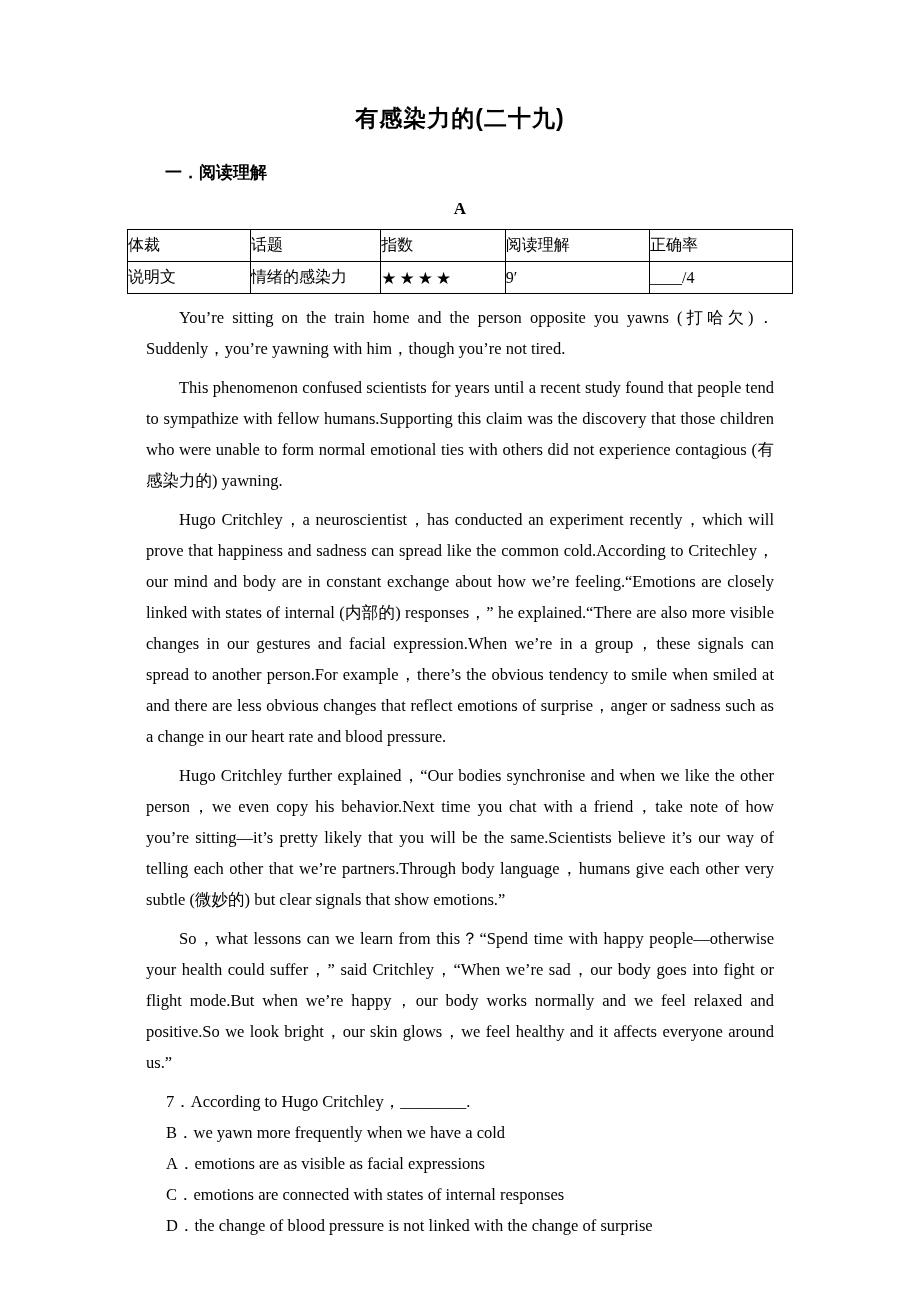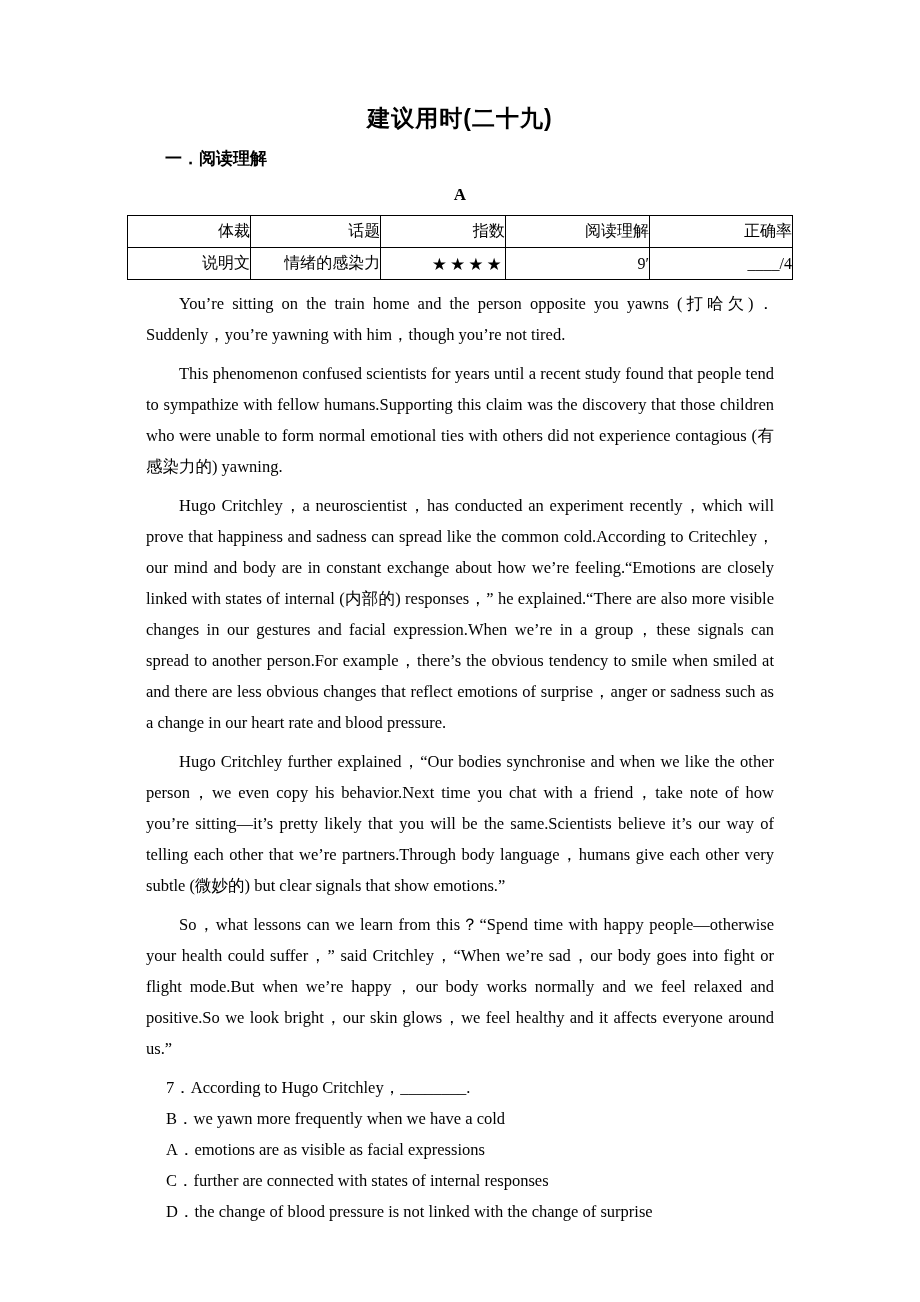--- a/index.html
+++ b/index.html
@@ -20,21 +20,21 @@
   .doc-title {
     margin: 0;
     text-align: center;
     font-size: 23px;
     line-height: 28px;
     font-weight: 700;
     font-family: "Liberation Sans", "DejaVu Sans", sans-serif;
     letter-spacing: 1px;
   }
   .section-heading {
-    margin-top: 16px;
+    margin-top: 30px;
     font-size: 17px;
     line-height: 22px;
     font-weight: 700;
     padding-left: 38px;
   }
   .passage-label {
     margin-top: 14px;
     text-align: center;
     font-size: 17px;
     line-height: 22px;
@@ -42,21 +42,21 @@
   }
   table.info-table {
     margin-top: 9px;
     width: 100%;
     border-collapse: collapse;
     table-layout: fixed;
   }
   .info-table th, .info-table td {
     border: 1px solid #000;
     height: 32px;
-    text-align: right;
+    text-align: left;
     vertical-align: middle;
     font-size: 16px;
     font-weight: 400;
     padding: 0;
   }
   .info-table td.stars {
     font-size: 17px;
     letter-spacing: 3px;
     font-family: "DejaVu Sans", sans-serif;
   }
@@ -79,21 +79,21 @@
     font-size: 16.5px;
     line-height: 31px;
     white-space: nowrap;
   }
 </style>
 </head>
 <body>
 
 <div class="page">
 
-  <h1 class="doc-title">建议用时(二十九)</h1>
+  <h1 class="doc-title">有感染力的(二十九)</h1>
 
   <div class="section-heading">一．阅读理解</div>
 
   <div class="passage-label">A</div>
 
   <table class="info-table">
     <colgroup>
       <col style="width:18.5%">
       <col style="width:19.6%">
       <col style="width:18.7%">
@@ -125,17 +125,17 @@
     <p class="para">This phenomenon confused scientists for years until a recent study found that people tend to sympathize with fellow humans.Supporting this claim was the discovery that those children who were unable to form normal emotional ties with others did not experience contagious (有感染力的) yawning.</p>
     <p class="para">Hugo Critchley，a neuroscientist，has conducted an experiment recently，which will prove that happiness and sadness can spread like the common cold.According to Critechley，our mind and body are in constant exchange about how we’re feeling.“Emotions are closely linked with states of internal (内部的) responses，” he explained.“There are also more visible changes in our gestures and facial expression.When we’re in a group，these signals can spread to another person.For example，there’s the obvious tendency to smile when smiled at and there are less obvious changes that reflect emotions of surprise，anger or sadness such as a change in our heart rate and blood pressure.</p>
     <p class="para"><span>Hugo Critchley further explained，“Our bodies </span><span class="u">synchronise</span><span> and when we like the other person，we even copy his behavior.Next time you chat with a friend，take note of how you’re sitting—it’s pretty likely that you will be the same.Scientists believe it’s our way of telling each other that we’re partners.Through body language，humans give each other very subtle (微妙的) but clear signals that show emotions.”</span></p>
     <p class="para">So，what lessons can we learn from this？“Spend time with happy people—otherwise your health could suffer，” said Critchley，“When we’re sad，our body goes into fight or flight mode.But when we’re happy，our body works normally and we feel relaxed and positive.So we look bright，our skin glows，we feel healthy and it affects everyone around us.”</p>
   </div>
 
   <div class="questions">
     <div class="q-line">7．According to Hugo Critchley，________.</div>
     <div class="q-line">B．we yawn more frequently when we have a cold</div>
     <div class="q-line">A．emotions are as visible as facial expressions</div>
-    <div class="q-line">C．further are connected with states of internal responses</div>
+    <div class="q-line">C．emotions are connected with states of internal responses</div>
     <div class="q-line">D．the change of blood pressure is not linked with the change of surprise</div>
   </div>
 
 </div>
 
 </body></html>

